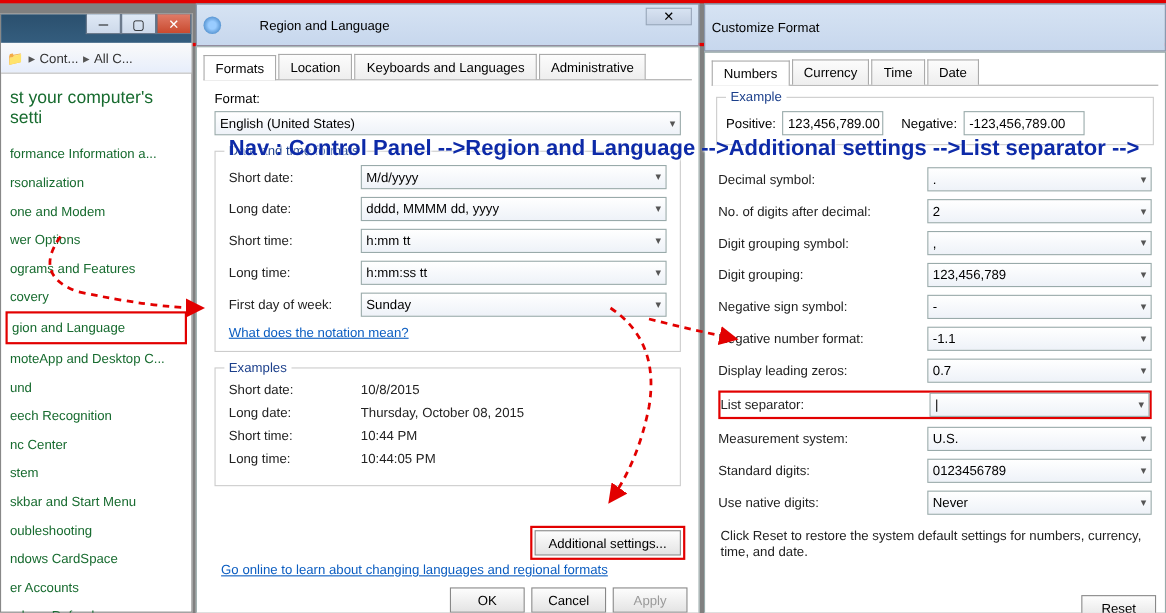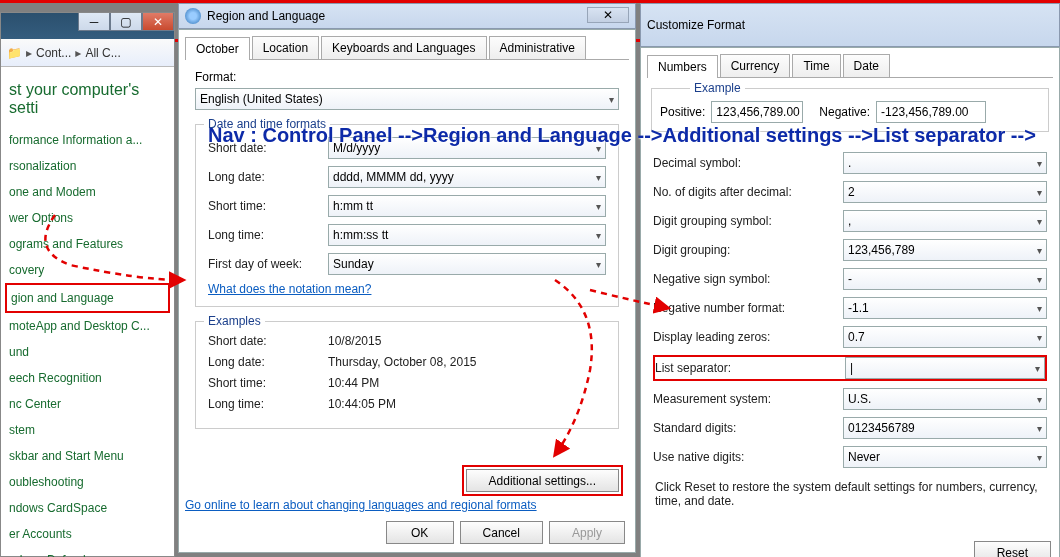--- a/index.html
+++ b/index.html
@@ -17,21 +17,21 @@
 .cp .tbtn.close { background: linear-gradient(#e07b67,#c94a2f); color: #fff; }
 .cp .bc { height: 28px; background: linear-gradient(#fafafa,#e7eefb); border-bottom: 1px solid #bbb; display: flex; align-items: center; padding: 0 6px; color: #333; }
 .cp .bc .chev { color: #555; margin: 0 4px; }
 .cp .adj { padding: 14px 8px 10px; font-size: 16px; color: #176b2f; }
 .cp .items { padding: 0 4px; }
 .cp .item { padding: 6px 4px; color: #176b2f; cursor: pointer; white-space: nowrap; overflow: hidden; text-overflow: ellipsis; }
 .redbox { border: 2px solid #e20000 !important; }
 
 
 .dlg1 { position: absolute; left: 178px; top: 3px; width: 458px; height: 552px; }
-.dlg1 .dtitle { height: 26px; background: linear-gradient(#d6e3f3,#c7d7ed); border: 1px solid #8a99af; display: flex; align-items: center; padding: 0 6px; position: relative; }
+.dlg1 .dtitle { height: 39px; background: linear-gradient(#d6e3f3,#c7d7ed); border: 1px solid #8a99af; display: flex; align-items: center; padding: 0 6px; position: relative; gap: 29px; }
 .dlg1 .dtitle .globe { width: 16px; height: 16px; border-radius: 50%; background: radial-gradient(#9cf 30%,#2a6fb3); margin-right: 6px; }
 .dlg1 .dtitle .xbtn { position: absolute; right: 6px; top: 3px; width: 42px; height: 16px; background: linear-gradient(#d8e3f2,#c3d0e3); border: 1px solid #97a5b8; text-align: center; line-height: 14px; }
 .dlg1 .body { background: #fff; border: 1px solid #9aa; height: 524px; position: relative; padding: 6px; }
 .tabs { display: flex; border-bottom: 1px solid #aaa; }
 .tab { padding: 4px 10px; border: 1px solid #aaa; border-bottom: none; background: linear-gradient(#fcfcfc,#eee); margin-right: 2px; cursor: pointer; }
 .tab.active { background: #fff; position: relative; top: 1px; }
 
 .section { margin: 10px 10px 13px; }
 .sel { width: 100%; height: 22px; border: 1px solid #9aa; background: linear-gradient(#fff,#eef2f8); padding: 0 4px; display: flex; align-items: center; justify-content: space-between; }
 .sel::after { content: "▾"; color: #555; font-size: 10px; }
@@ -39,34 +39,34 @@
 .grp { border: 1px solid #ccc; margin: 14px 10px 0; padding: 12px 12px 10px; position: relative; }
 .grp .gt { position: absolute; top: -8px; left: 8px; background: #fff; padding: 0 4px; color: #1b3f8b; }
 .row { display: flex; align-items: center; margin-bottom: 7px; }
 .row .lbl { width: 120px; color: #222; }
 .row .sel { flex: 1; }
 .lnk { color: #0b5dc1; text-decoration: underline; cursor: pointer; }
 
 .ex .row .val { color: #222; }
 
 .btnrow { position: absolute; bottom: 8px; right: 10px; display: flex; gap: 6px; }
-.btn { min-width: 68px; height: 23px; border: 1px solid #888; background: linear-gradient(#fdfdfd,#e4e4e4); padding: 0 22px; display: flex; align-items: center; justify-content: center; cursor: pointer; }
+.btn { min-width: 68px; height: 23px; border: 1px solid #888; background: linear-gradient(#fdfdfd,#e4e4e4); padding: 0 12px; display: flex; align-items: center; justify-content: center; cursor: pointer; }
 .btn.dis { color: #999; text-align: center; }
 
 .addset { position: absolute; bottom: 56px; right: 12px; }
 .addset .btn { }
 
 .annot { position: absolute; top: 124px; left: 208px; right: 0; color: #0d2aa8; font-weight: bold; font-size: 20px; text-shadow: 1px 1px 2px #fff; z-index: 50; white-space: nowrap; }
 
 
 .dlg2 { position: absolute; left: 640px; top: 3px; width: 420px; height: 552px; }
 .dlg2 .dtitle { height: 44px; background: linear-gradient(#d6e3f3,#c7d7ed); border: 1px solid #8a99af; display: flex; align-items: center; padding: 0 6px; }
 .dlg2 .body { background: #fff; border: 1px solid #9aa; height: 524px; padding: 6px; position: relative; }
 .exbox { border: 1px solid #ccc; margin: 10px 4px 0; padding: 12px 8px 8px; position: relative; }
-.exbox .gt { position: absolute; top: -8px; left: 8px; background: #fff; padding: 0 4px; color: #1b3f8b; margin-left: 30px; }
+.exbox .gt { position: absolute; top: -8px; left: 8px; background: #fff; padding: 0 4px; color: #1b3f8b; }
 .exrow { display: flex; align-items: center; gap: 6px; }
 .txt { border: 1px solid #9aa; height: 22px; padding: 0 4px; background: #fff; display: flex; align-items: center; }
 .numgrid { margin: 20px 6px 0; }
 .numgrid .row .lbl { width: 190px; }
 .numgrid .row .sel { flex: 1; }
 .resettxt { margin: 12px 8px 0; color: #222; }
 .resetbtn { position: absolute; bottom: 6px; right: 8px; }
 
 
 .arrow-svg { position: absolute; pointer-events: none; z-index: 40; }
@@ -113,21 +113,21 @@
 </div>
 
 <div class="dlg1">
   <div class="dtitle">
     <span class="globe"></span>
     <span>Region and Language</span>
     <div class="xbtn">✕</div>
   </div>
   <div class="body">
     <div class="tabs" id="region-tabs">
-        <div class="tab active">October</div>
+        <div class="tab active">Formats</div>
         <div class="tab">Location</div>
         <div class="tab">Keyboards and Languages</div>
         <div class="tab">Administrative</div>
       </div>
     <div class="section">
       <div style="margin-bottom:4px;">Format:</div>
       <div class="sel">
           <span>English (United States)</span>
         </div>
     </div>
@@ -180,21 +180,21 @@
           <span class="val">10:44 PM</span>
         </div>
       <div class="row">
           <span class="lbl">Long time:</span>
           <span class="val">10:44:05 PM</span>
         </div>
     </div>
     <div class="addset redbox" style="padding:2px;">
       <div class="btn">Additional settings...</div>
     </div>
-    <div style="position:absolute; bottom:40px; left:6px;">
+    <div style="position:absolute; bottom:40px; left:22px;">
       <span class="lnk">Go online to learn about changing languages and regional formats</span>
     </div>
     <div class="btnrow">
       <div class="btn">OK</div>
       <div class="btn">Cancel</div>
       <div class="btn dis">Apply</div>
     </div>
   </div>
 </div>
 

